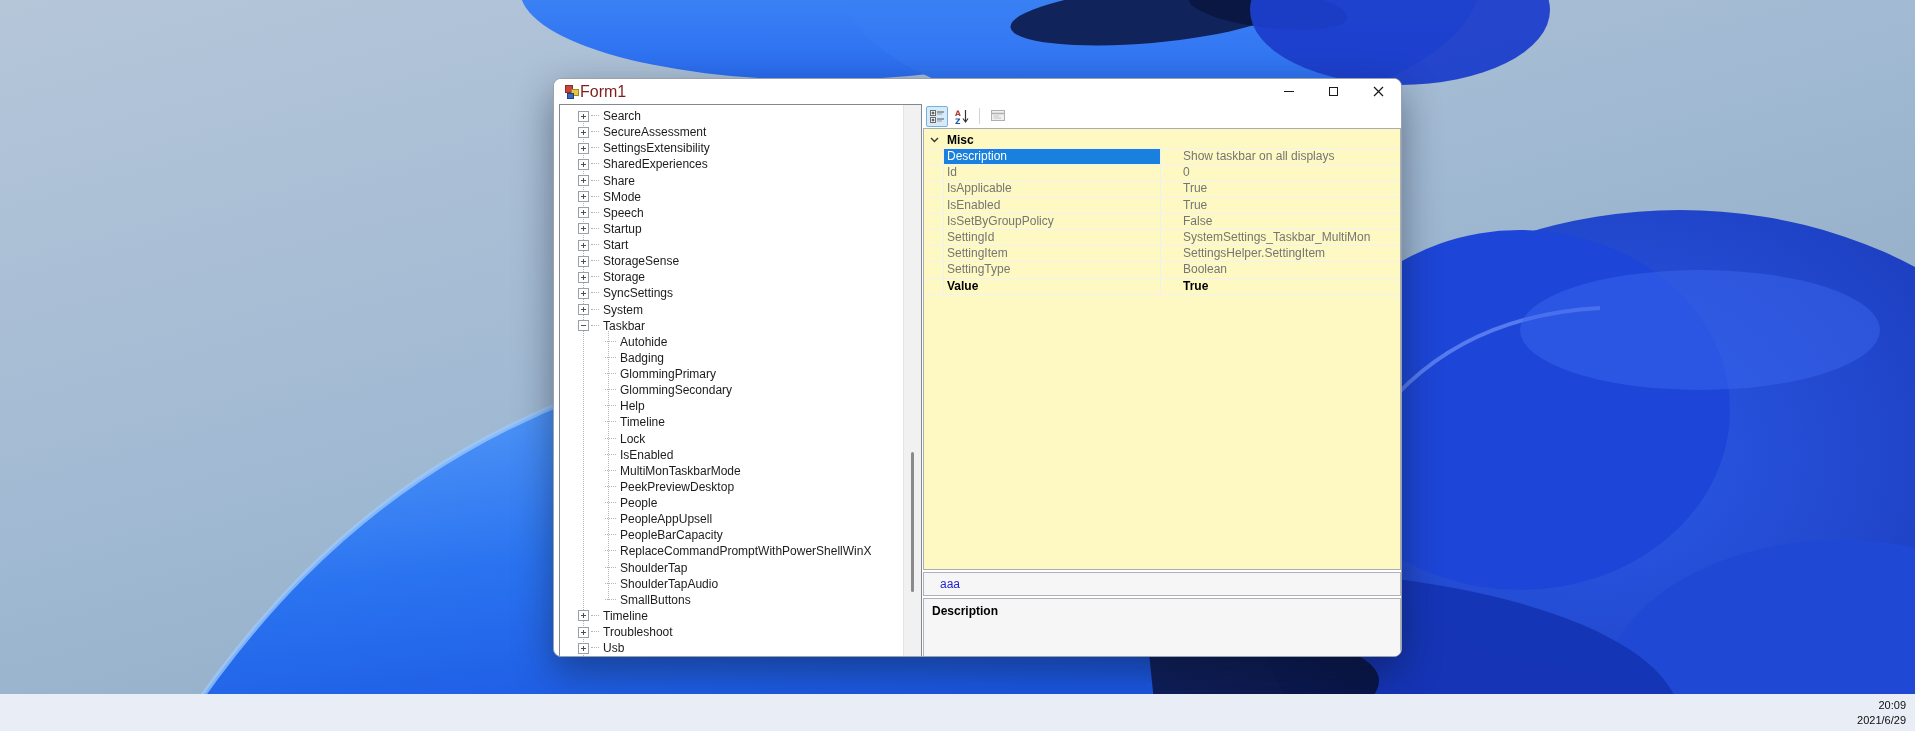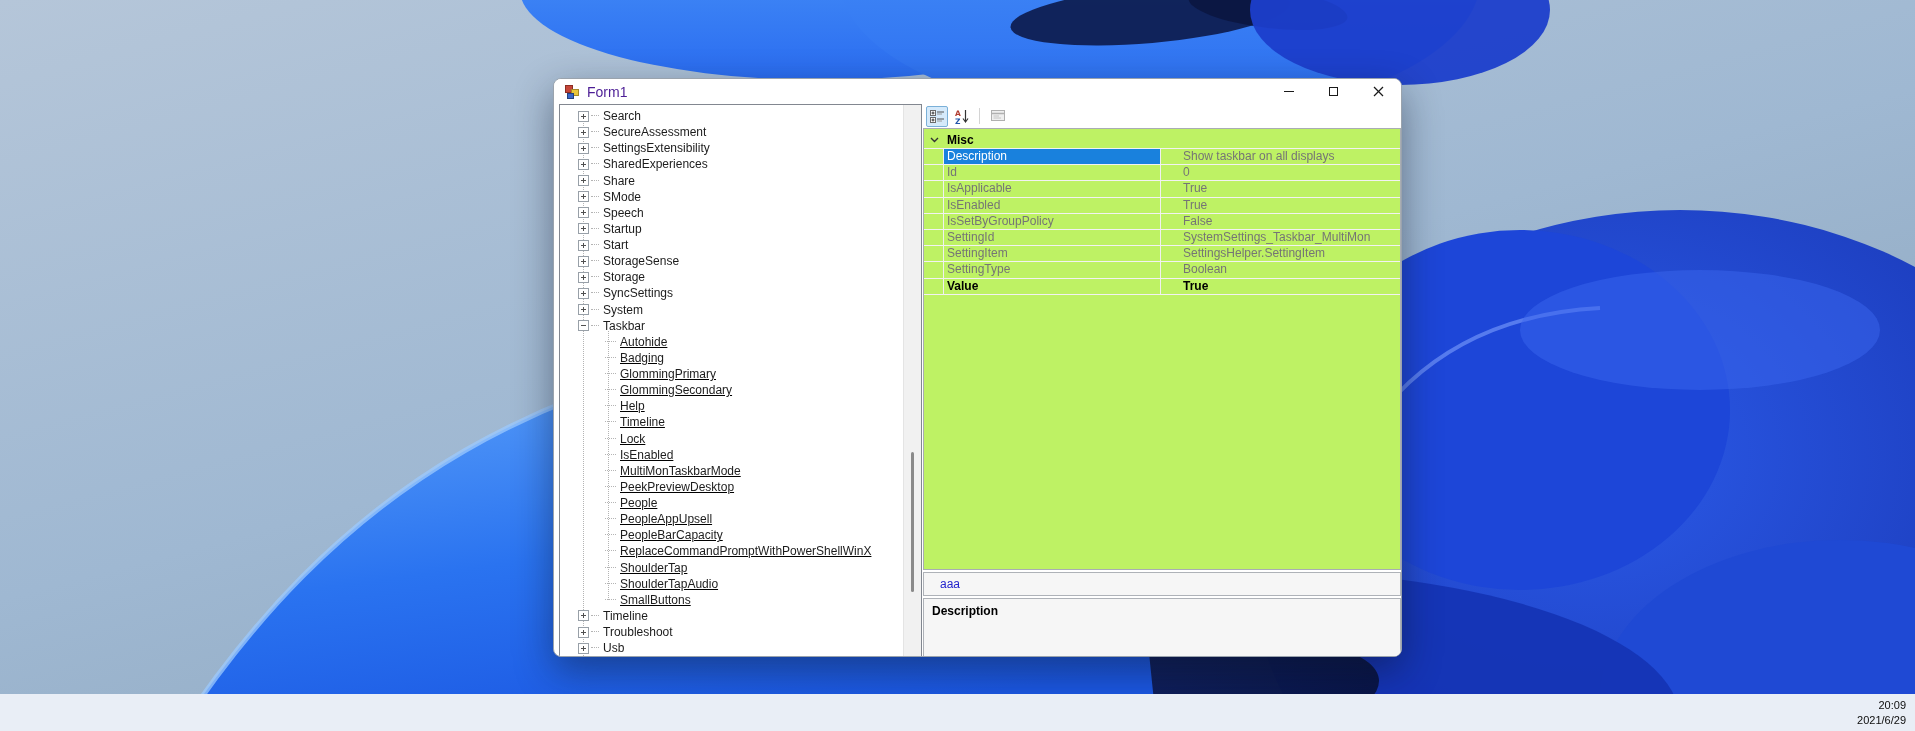--- a/index.html
+++ b/index.html
@@ -7,53 +7,53 @@
   .desktop{position:relative;width:1915px;height:731px;overflow:hidden;background:#9fb8d2;}
   .wallpaper{position:absolute;inset:0;}
 
   
   .window{position:absolute;left:553px;top:78px;width:849px;height:579px;
     background:var(--window,#fff);border:1px solid #9aa3ad;border-radius:8px;
     box-shadow:0 14px 38px rgba(10,20,40,.45);overflow:hidden;box-sizing:border-box;}
   .titlebar{position:absolute;left:0;top:0;right:0;height:25px;background:var(--titlebar,#fff);
     display:flex;align-items:center;}
   .app-icon{width:16px;height:16px;margin-left:10px;flex:none;}
-  .title-text{margin-left:7px;font-size:14px;color:#4c1d95;}
+  .title-text{font-size:16px;color:#7f1d1d;}
   .caption-btns{position:absolute;right:0;top:0;height:25px;display:flex;}
   .wbtn{width:45px;height:25px;display:flex;align-items:center;justify-content:center;background:transparent;border:none;padding:0;}
   .min-glyph{width:10px;height:1px;background:#1a1a1a;}
   .max-glyph{width:9px;height:9px;border:1px solid #1a1a1a;box-sizing:border-box;}
 
   
   .tree{position:absolute;left:5px;top:25px;width:363px;height:554px;background:#fff;
     border:1px solid #828790;box-sizing:border-box;overflow:hidden;padding-left:20px;}
   #tree-rows{position:absolute;left:0;top:0;right:17px;bottom:0;padding-top:3px;overflow:hidden;}
   .trow{position:relative;height:16.13px;display:flex;align-items:center;}
   .trow.lvl0{padding-left:18px;}
-  .trow.lvl1{padding-left:43px;text-decoration:underline;}
+  .trow.lvl1{padding-left:43px;}
   .glyph{flex:none;width:11px;height:11px;box-sizing:border-box;border:1px solid #98a0a8;background:#fff;position:relative;z-index:2;}
   .glyph::before{content:"";position:absolute;left:2px;right:2px;top:4px;height:1px;background:#505050;}
   .glyph.plus::after{content:"";position:absolute;top:2px;bottom:2px;left:4px;width:1px;background:#505050;}
   .dash{flex:none;width:8px;height:1px;border-top:1px dotted #b4b4b4;margin:0 2px 0 2px;}
   .trow.lvl1 .dash{width:11px;}
   .tlabel{font-size:12px;color:#1c1c1c;white-space:nowrap;padding:0 2px;line-height:14px;}
   .tree-vline{position:absolute;width:0;border-left:1px dotted #b4b4b4;z-index:1;}
   #vline-root{left:23px;top:11px;height:542px;}
   #vline-child{left:48px;top:226px;height:269px;}
   .tree-scrollbar{position:absolute;right:0;top:0;bottom:0;width:17px;background:#f1f1f1;border-left:1px solid #e4e4e4;}
   .tree-thumb{position:absolute;left:7px;width:3px;top:347px;height:140px;background:#8a8a8a;border-radius:2px;}
 
   
   .propgrid{position:absolute;left:369px;top:25px;width:478px;height:554px;background:#fff;}
   .pg-toolbar{position:absolute;left:0;top:0;right:0;height:24px;background:#fff;display:flex;align-items:center;}
   .pg-btn{width:22px;height:21px;margin-left:3px;border:1px solid transparent;background:transparent;
     display:flex;align-items:center;justify-content:center;padding:0;border-radius:2px;}
   .pg-btn.checked{background:#d5eafb;border-color:#7ab0d8;}
   .pg-sep{width:1px;height:16px;background:#d4d4d4;margin:0 4px 0 6px;}
-  .pg-view{position:absolute;left:0;top:24px;right:0;height:442px;background:#bef264;
+  .pg-view{position:absolute;left:0;top:24px;right:0;height:442px;background:#fef9c3;
     border:1px solid #a9adb3;box-sizing:border-box;overflow:hidden;}
   .pg-cat{height:16px;margin-top:3px;display:flex;align-items:center;font-size:12px;font-weight:bold;color:#000;
     border-bottom:1px solid #f2f2f2;}
   .chev{margin:0 8px 0 6px;flex:none;display:flex;}
   .cat-label{line-height:14px;}
   .prow{display:flex;height:16.2px;box-sizing:border-box;padding-left:19px;border-bottom:1px solid #f2f2f2;
     font-size:12px;line-height:15px;align-items:center;}
   .pname{width:217px;flex:none;box-sizing:border-box;padding-left:4px;color:#757575;white-space:nowrap;overflow:hidden;height:100%;display:flex;align-items:center;}
   .pvalue{flex:1;box-sizing:border-box;padding-left:22px;border-left:1px solid #f0f0f0;color:#757575;white-space:nowrap;overflow:hidden;height:100%;display:flex;align-items:center;}
   .prow.sel .pname{background:var(--sel,#1981dd);color:#fff;}

